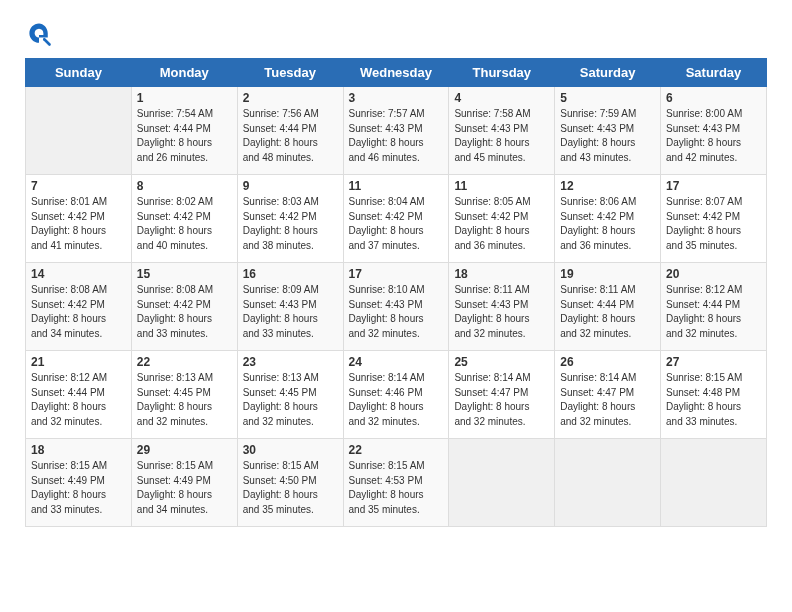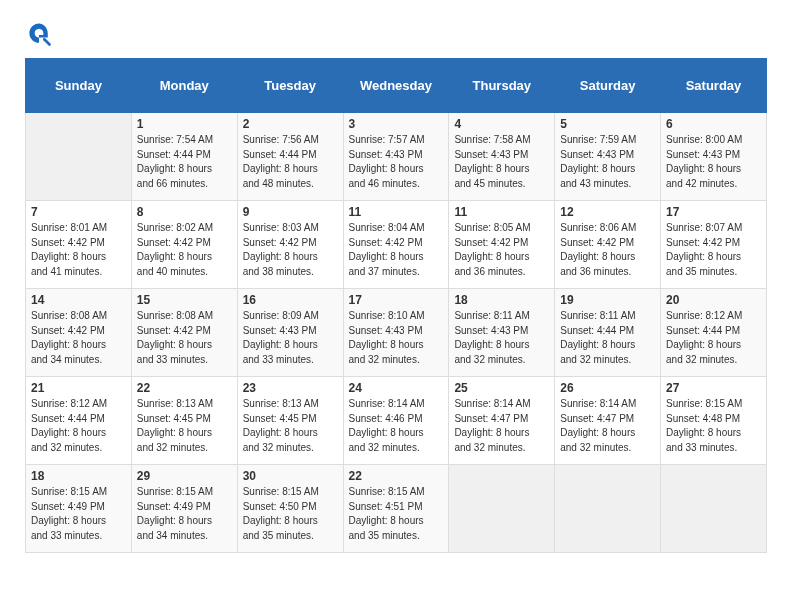--- a/index.html
+++ b/index.html
@@ -54,21 +54,21 @@
     .calendar {
       width: 100%;
       border-collapse: collapse;
       border: 1px solid #ccc;
     }
     .calendar th {
       background: #2a6db5;
       color: #fff;
       font-size: 13px;
       font-weight: bold;
-      padding: 19px 4px;
+      padding: 6px 4px;
       text-align: center;
       border: 1px solid #2a6db5;
       margin-left: 40px;
     }
     .calendar td {
       width: calc(100% / 7);
       vertical-align: top;
       padding: 4px 5px;
       border: 1px solid #ddd;
       font-size: 10.5px;
@@ -128,21 +128,21 @@
           <th>Thursday</th>
           <th>Saturday</th>
           <th>Saturday</th>
         </tr>
     </thead>
     <tbody id="calendar-body">
     <tr>
           <td class="empty-cell"></td>
           <td>
             <span class="day-num">1</span>
-            <div class="day-info"><span>Sunrise: 7:54 AM</span><br><span>Sunset: 4:44 PM</span><br><span>Daylight: 8 hours</span><br><span>and 66 minutes.</span></div>
+            <div class="day-info"><span>Sunrise: 7:54 AM</span><br><span>Sunset: 4:44 PM</span><br><span>Daylight: 8 hours</span><br><span>and 26 minutes.</span></div>
           </td>
           <td>
             <span class="day-num">2</span>
             <div class="day-info"><span>Sunrise: 7:56 AM</span><br><span>Sunset: 4:44 PM</span><br><span>Daylight: 8 hours</span><br><span>and 48 minutes.</span></div>
           </td>
           <td>
             <span class="day-num">3</span>
             <div class="day-info"><span>Sunrise: 7:57 AM</span><br><span>Sunset: 4:43 PM</span><br><span>Daylight: 8 hours</span><br><span>and 46 minutes.</span></div>
           </td>
           <td>
@@ -256,21 +256,21 @@
           <td>
             <span class="day-num">29</span>
             <div class="day-info"><span>Sunrise: 8:15 AM</span><br><span>Sunset: 4:49 PM</span><br><span>Daylight: 8 hours</span><br><span>and 34 minutes.</span></div>
           </td>
           <td>
             <span class="day-num">30</span>
             <div class="day-info"><span>Sunrise: 8:15 AM</span><br><span>Sunset: 4:50 PM</span><br><span>Daylight: 8 hours</span><br><span>and 35 minutes.</span></div>
           </td>
           <td>
             <span class="day-num">22</span>
-            <div class="day-info"><span>Sunrise: 8:15 AM</span><br><span>Sunset: 4:51 PM</span><br><span>Daylight: 8 hours</span><br><span>and 35 minutes.</span></div>
+            <div class="day-info"><span>Sunrise: 8:15 AM</span><br><span>Sunset: 4:53 PM</span><br><span>Daylight: 8 hours</span><br><span>and 35 minutes.</span></div>
           </td>
           <td class="empty-cell"></td>
           <td class="empty-cell"></td>
           <td class="empty-cell"></td>
         </tr>
       </tbody>
   </table>
 </div>
 
 </body></html>

